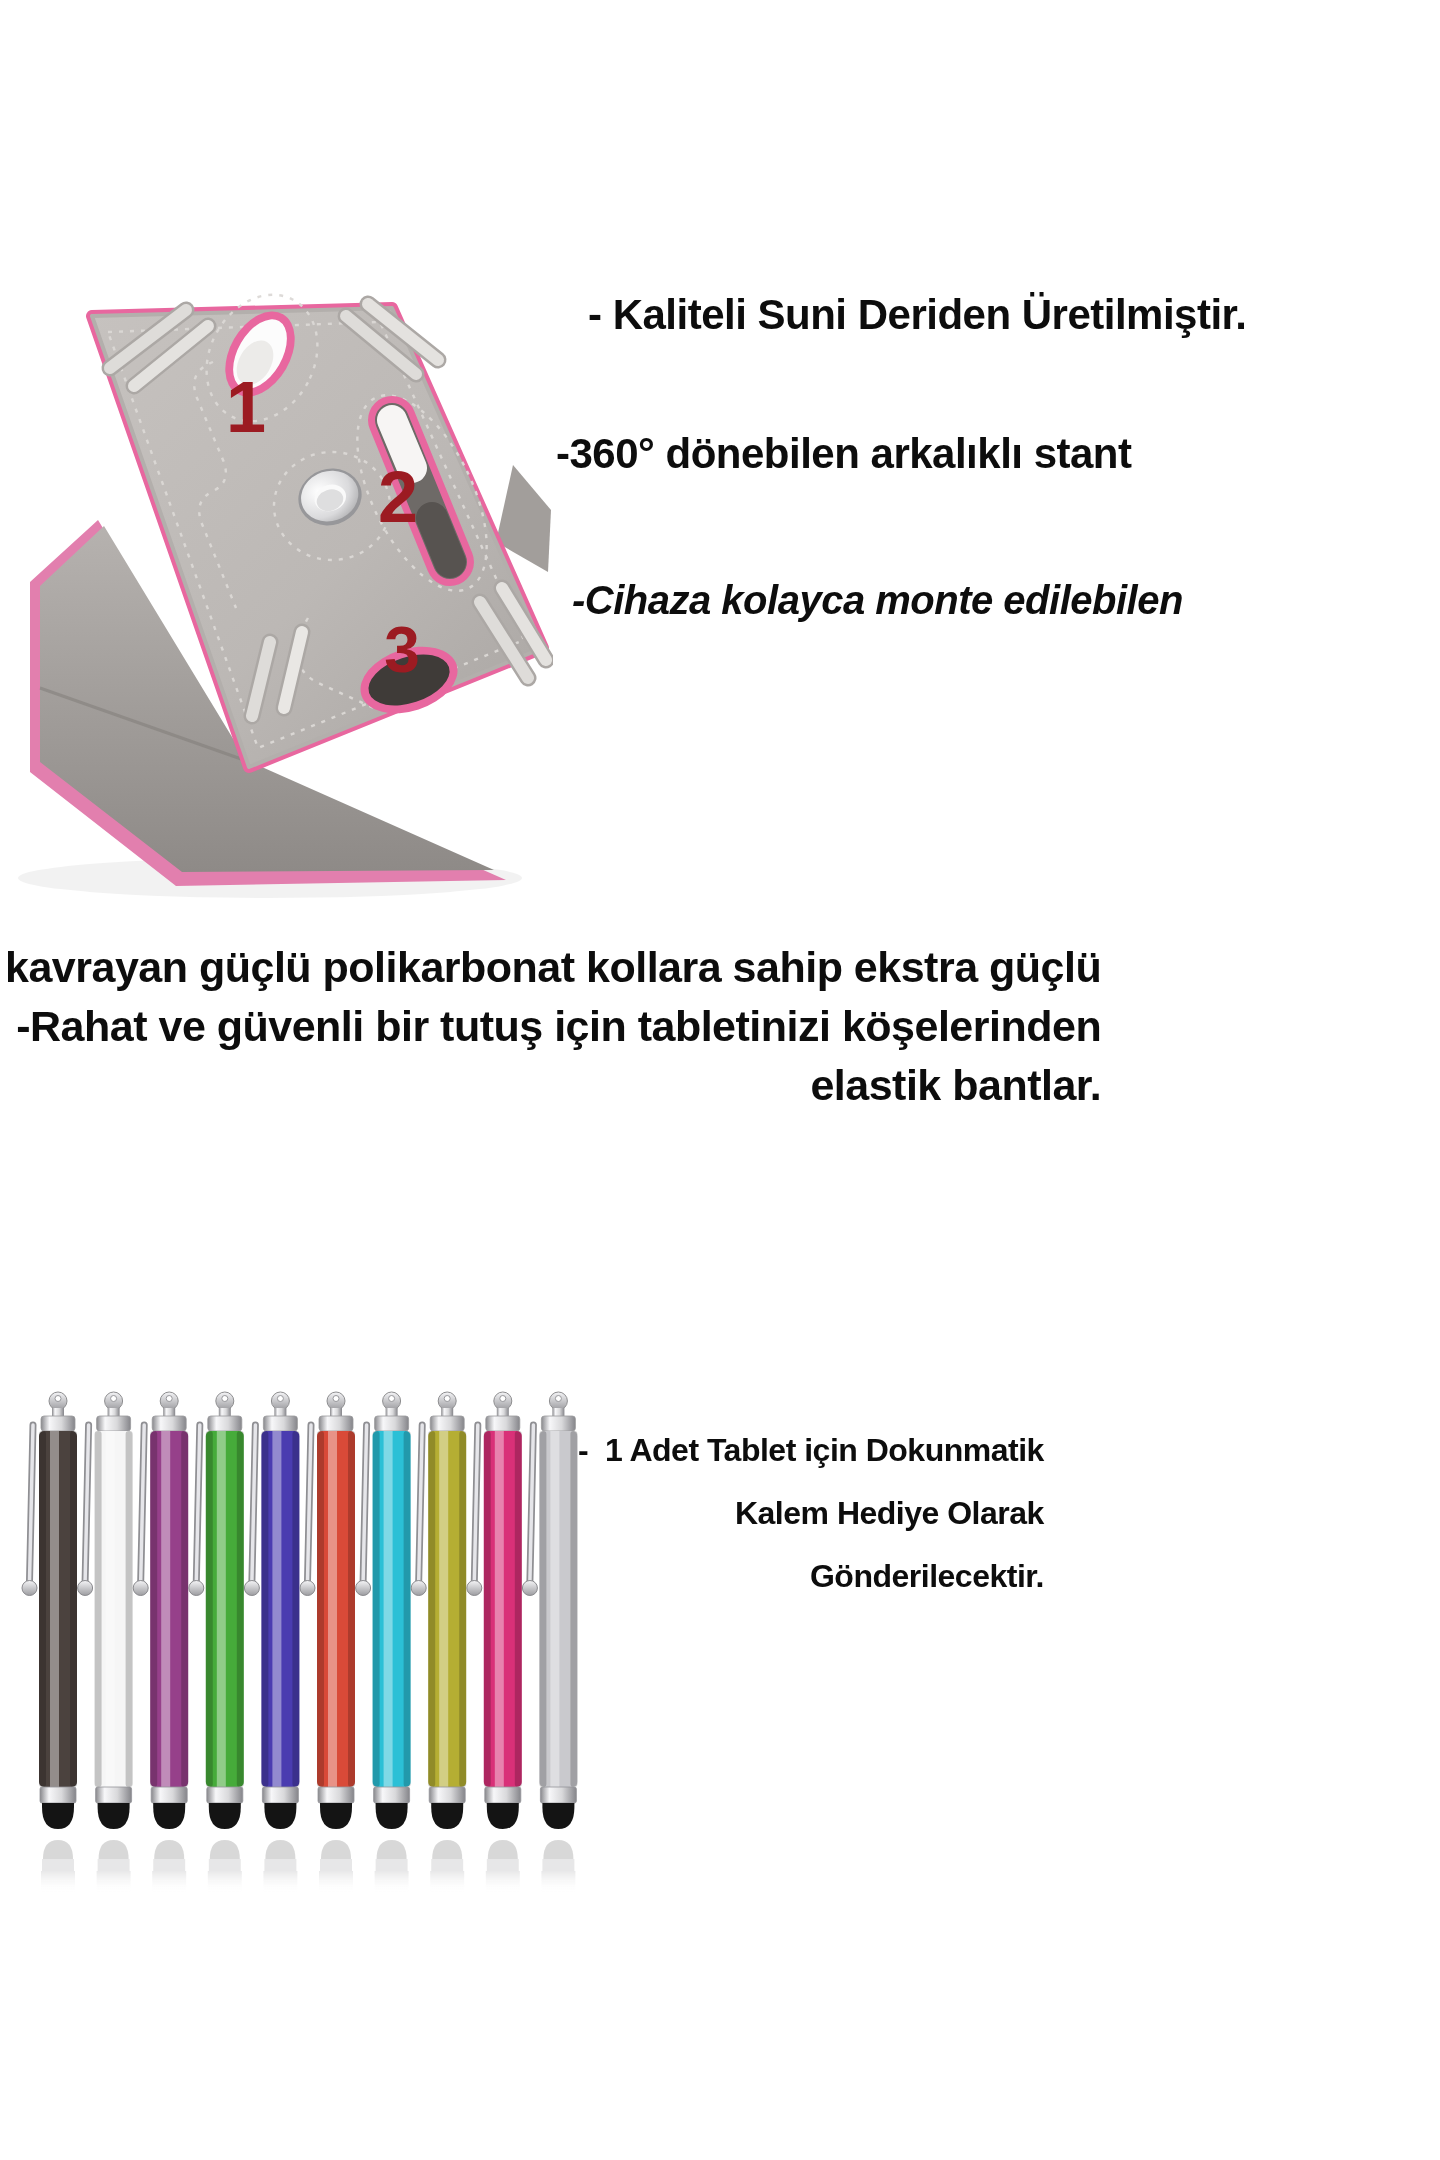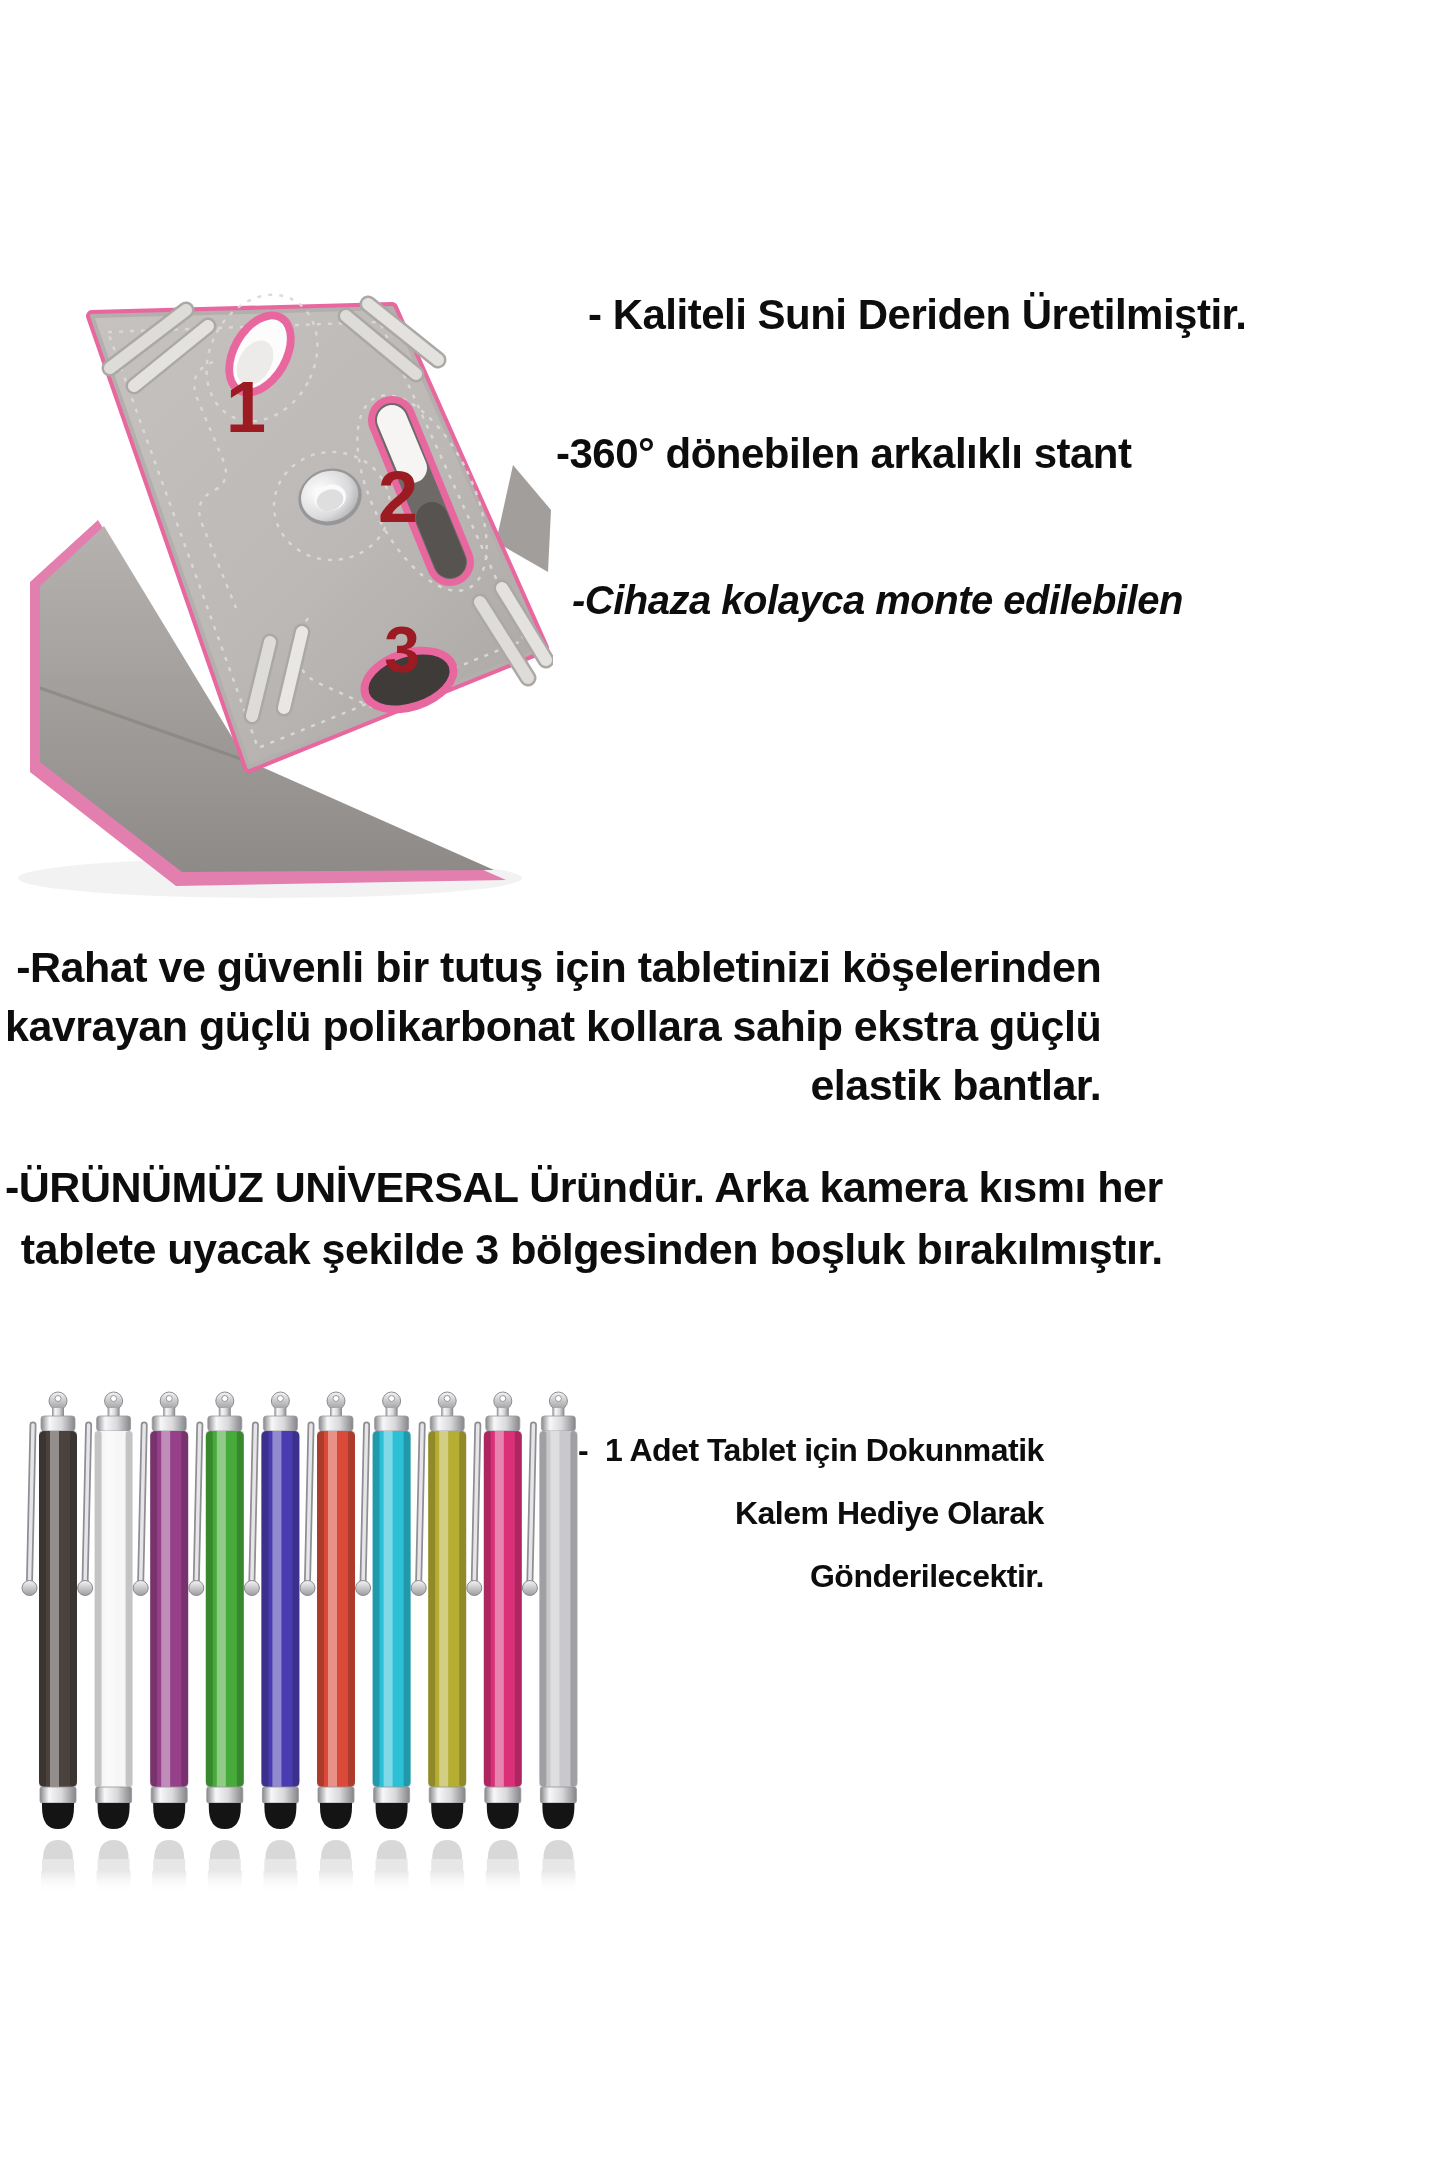--- a/index.html
+++ b/index.html
@@ -131,27 +131,23 @@
       <div class="tline">- Kaliteli Suni Deriden Üretilmiştir.</div>
     </div>
   <div id="feat2" class="tblock">
       <div class="tline">-360° dönebilen arkalıklı stant</div>
     </div>
   <div id="feat3" class="tblock">
       <div class="tline">-Cihaza kolayca monte edilebilen</div>
     </div>
 
   <div id="paraGrip" class="tblock">
+      <div class="tline">kavrayan güçlü polikarbonat kollara sahip ekstra güçlü</div>
       <div class="tline">-Rahat ve güvenli bir tutuş için tabletinizi köşelerinden</div>
-      <div class="tline">kavrayan güçlü polikarbonat kollara sahip ekstra güçlü</div>
       <div class="tline">elastik bantlar.</div>
-    </div>
-  <div id="paraUni" class="tblock">
-      <div class="tline">-ÜRÜNÜMÜZ UNİVERSAL Üründür. Arka kamera kısmı her</div>
-      <div class="tline">tablete uyacak şekilde 3 bölgesinden boşluk bırakılmıştır.</div>
     </div>
 
   <div id="pens-photo">
     <svg id="pens-svg" viewBox="0 0 590 515" width="590" height="515">
       <defs>
         <linearGradient id="silvV" x1="0" y1="0" x2="0" y2="1">
           <stop offset="0" stop-color="#f5f5f7"></stop>
           <stop offset="1" stop-color="#9c9ca0"></stop>
         </linearGradient>
         <linearGradient id="silvH" x1="0" y1="0" x2="1" y2="0">

